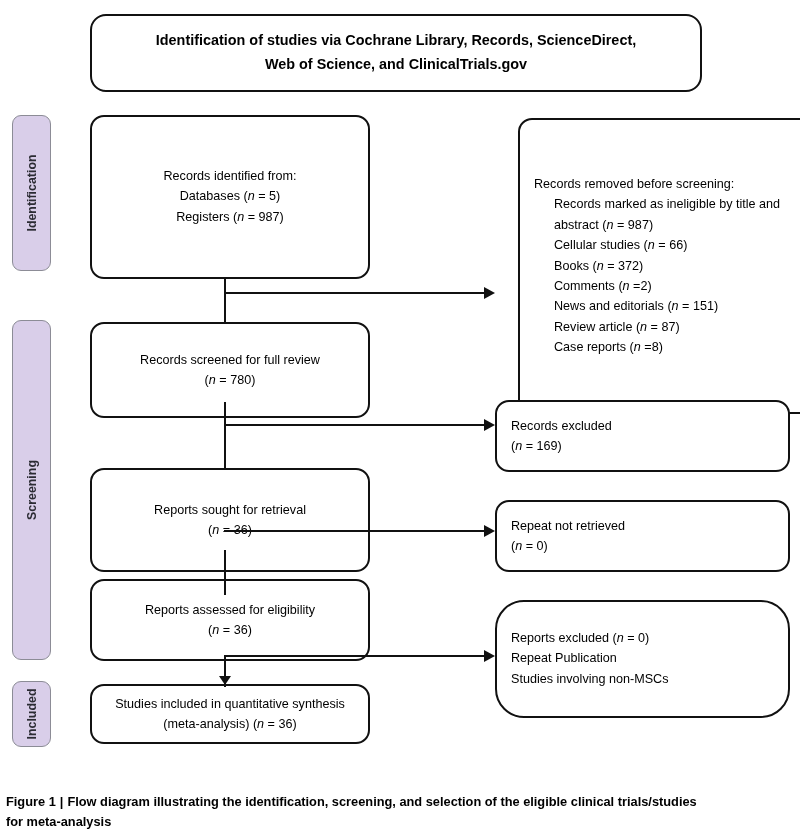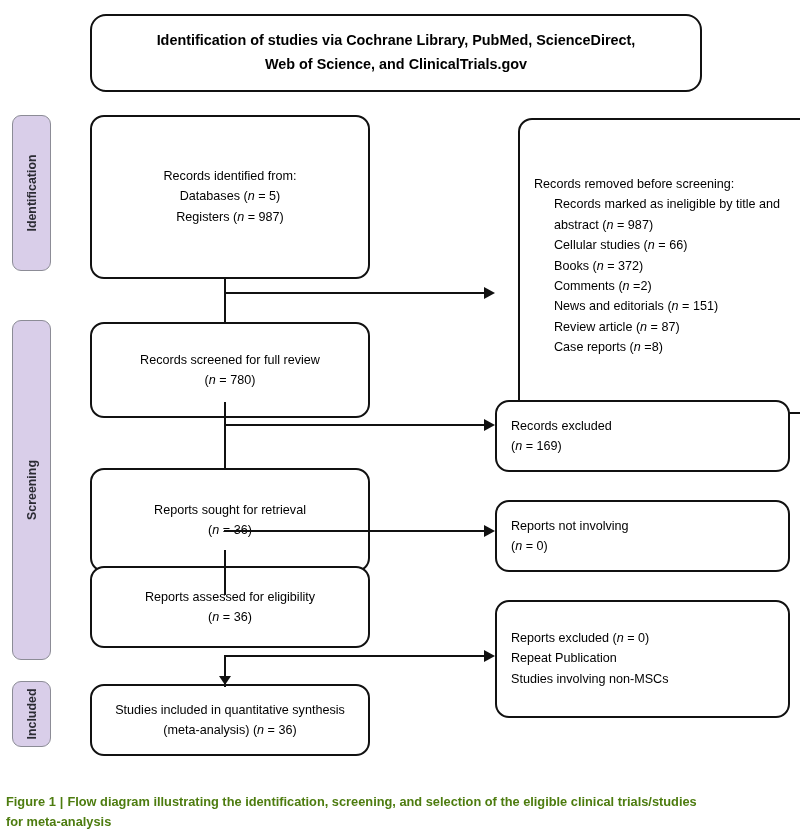--- a/index.html
+++ b/index.html
@@ -54,28 +54,28 @@
     font-weight: bold;
     font-size: 14.4px;
     line-height: 1.65;
     text-align: center;
   }
 
   
   .b-identified  { left: 90px;  top: 115px; width: 280px; height: 164px; padding-left: 31px; }
   .b-screened    { left: 90px;  top: 322px; width: 280px; height: 96px;  }
   .b-sought      { left: 90px;  top: 468px; width: 280px; height: 104px;  }
-  .b-assessed    { left: 90px;  top: 566px; width: 280px; height: 82px;  }
-  .b-included    { left: 90px;  top: 684px; width: 280px; height: 72px;  }
+  .b-assessed    { left: 90px;  top: 579px; width: 280px; height: 82px;  }
+  .b-included    { left: 90px;  top: 684px; width: 280px; height: 60px;  }
 
   
   .b-removed     { left: 518px; top: 118px; width: 295px; height: 296px; }
   .b-excluded    { left: 495px; top: 400px; width: 295px; height: 72px;  }
   .b-notretr     { left: 495px; top: 500px; width: 295px; height: 72px;  }
-  .b-repexcl     { left: 495px; top: 600px; width: 295px; height: 118px; }
+  .b-repexcl     { left: 495px; top: 600px; width: 295px; height: 118px; border-radius: 29px; }
 
   .b-removed .box-inner,
   .b-excluded .box-inner,
   .b-notretr .box-inner,
   .b-repexcl .box-inner {
     padding: 0 0 0 14px;
     text-align: left;
   }
   .indent-1 { padding-left: 20px; }
 
@@ -135,32 +135,32 @@
 
   
   .caption {
     position: absolute;
     left: 6px;
     top: 792px;
     width: 788px;
     font-size: 12.8px;
     font-weight: bold;
     line-height: 1.55;
-    color: #4d7c0f;
+    color: #000000;
   }
   .caption .sep { padding: 0 4px; }
 </style>
 </head>
 <body>
 
 <div id="root">
 
   <div class="box title-box">
     <div class="box-inner center">
-      <div>Identification of studies via Cochrane Library, PubMed, ScienceDirect,</div>
+      <div>Identification of studies via Cochrane Library, Records, ScienceDirect,</div>
       <div>Web of Science, and ClinicalTrials.gov</div>
     </div>
   </div>
 
   <div class="phase p-identification">
     <span>Identification</span>
   </div>
   <div class="phase p-screening">
     <span>Screening</span>
   </div>
@@ -220,21 +220,21 @@
 
   <div class="box b-excluded">
     <div class="box-inner left">
       <div>Records excluded</div>
       <div>(<i class="ital">n</i> = 169)</div>
     </div>
   </div>
 
   <div class="box b-notretr">
     <div class="box-inner left">
-      <div>Reports not involving</div>
+      <div>Repeat not retrieved</div>
       <div>(<i class="ital">n</i> = 0)</div>
     </div>
   </div>
 
   <div class="box b-repexcl">
     <div class="box-inner left">
       <div>Reports excluded (<i class="ital">n</i> = 0)</div>
       <div>Repeat Publication</div>
       <div>Studies involving non-MSCs</div>
     </div>

